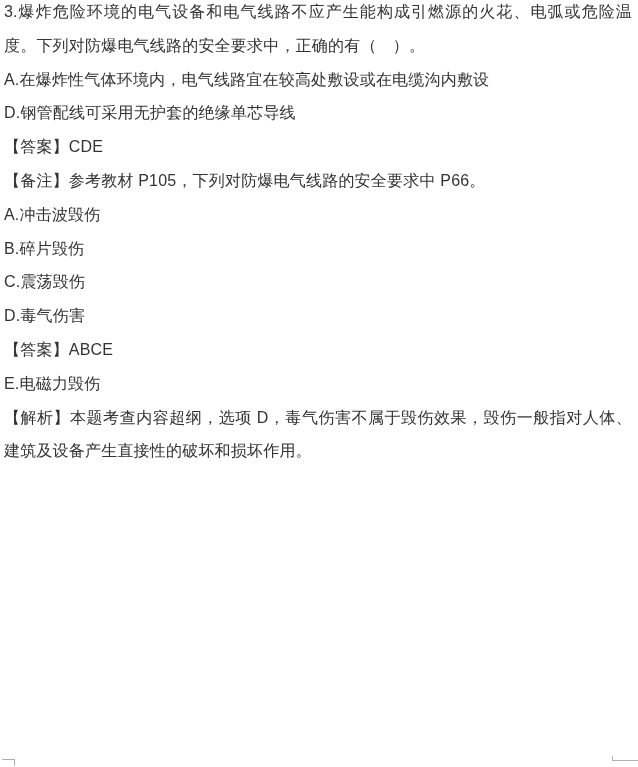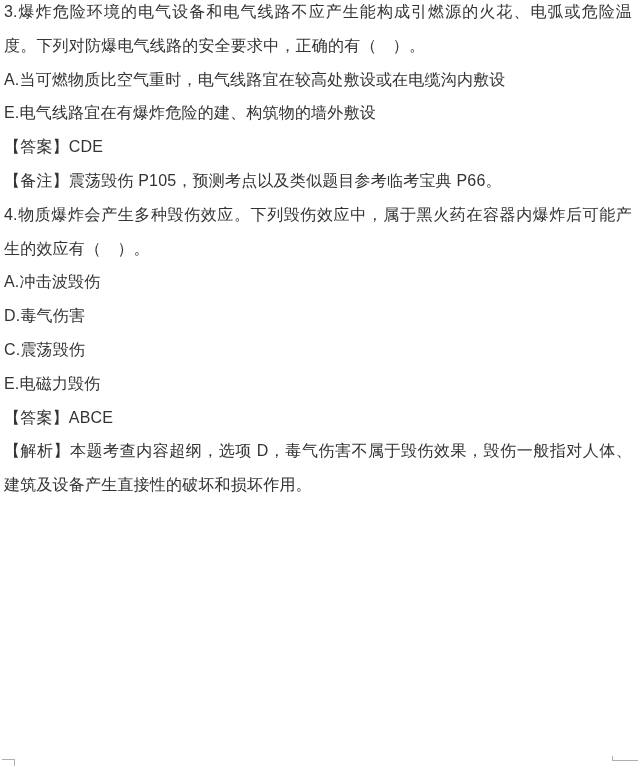--- a/index.html
+++ b/index.html
@@ -41,33 +41,33 @@
   .frag-right-h { left: 612px; top: 760px; width: 26px; height: 1px; }
   .frag-right-v { left: 612px; top: 756px; width: 1px;  height: 5px; }
 </style>
 </head>
 <body>
 
 <div class="doc">
 
   <section>
     <p>3.爆炸危险环境的电气设备和电气线路不应产生能构成引燃源的火花、电弧或危险温度。下列对防爆电气线路的安全要求中，正确的有（　）。</p>
-    <p>A.当可燃物质比空气重时，电气线路宜在较高处敷设或在电缆沟内敷设</p>
-    <p>E.电气线路宜在有爆炸危险的建、构筑物的墙外敷设</p>
+    <p>A.在爆炸性气体环境内，电气线路宜在较高处敷设或在电缆沟内敷设</p>
+    <p>D.钢管配线可采用无护套的绝缘单芯导线</p>
     <p>【答案】CDE</p>
-    <p>【备注】震荡毁伤 P105，预测考点以及类似题目参考临考宝典 P66。</p>
+    <p>【备注】参考教材 P105，下列对防爆电气线路的安全要求中 P66。</p>
   </section>
 
   <section>
-    <p>4.物质爆炸会产生多种毁伤效应。下列毁伤效应中，属于黑火药在容器内爆炸后可能产生的效应有（　）。</p>
     <p>A.冲击波毁伤</p>
+    <p>B.碎片毁伤</p>
+    <p>C.震荡毁伤</p>
     <p>D.毒气伤害</p>
-    <p>C.震荡毁伤</p>
+    <p>【答案】ABCE</p>
     <p>E.电磁力毁伤</p>
-    <p>【答案】ABCE</p>
     <p>【解析】本题考查内容超纲，选项 D，毒气伤害不属于毁伤效果，毁伤一般指对人体、建筑及设备产生直接性的破坏和损坏作用。</p>
 
   </section>
 
 </div>
 
 <div class="frag frag-left-h"></div>
 <div class="frag frag-left-v"></div>
 <div class="frag frag-right-h"></div>
 <div class="frag frag-right-v"></div>

